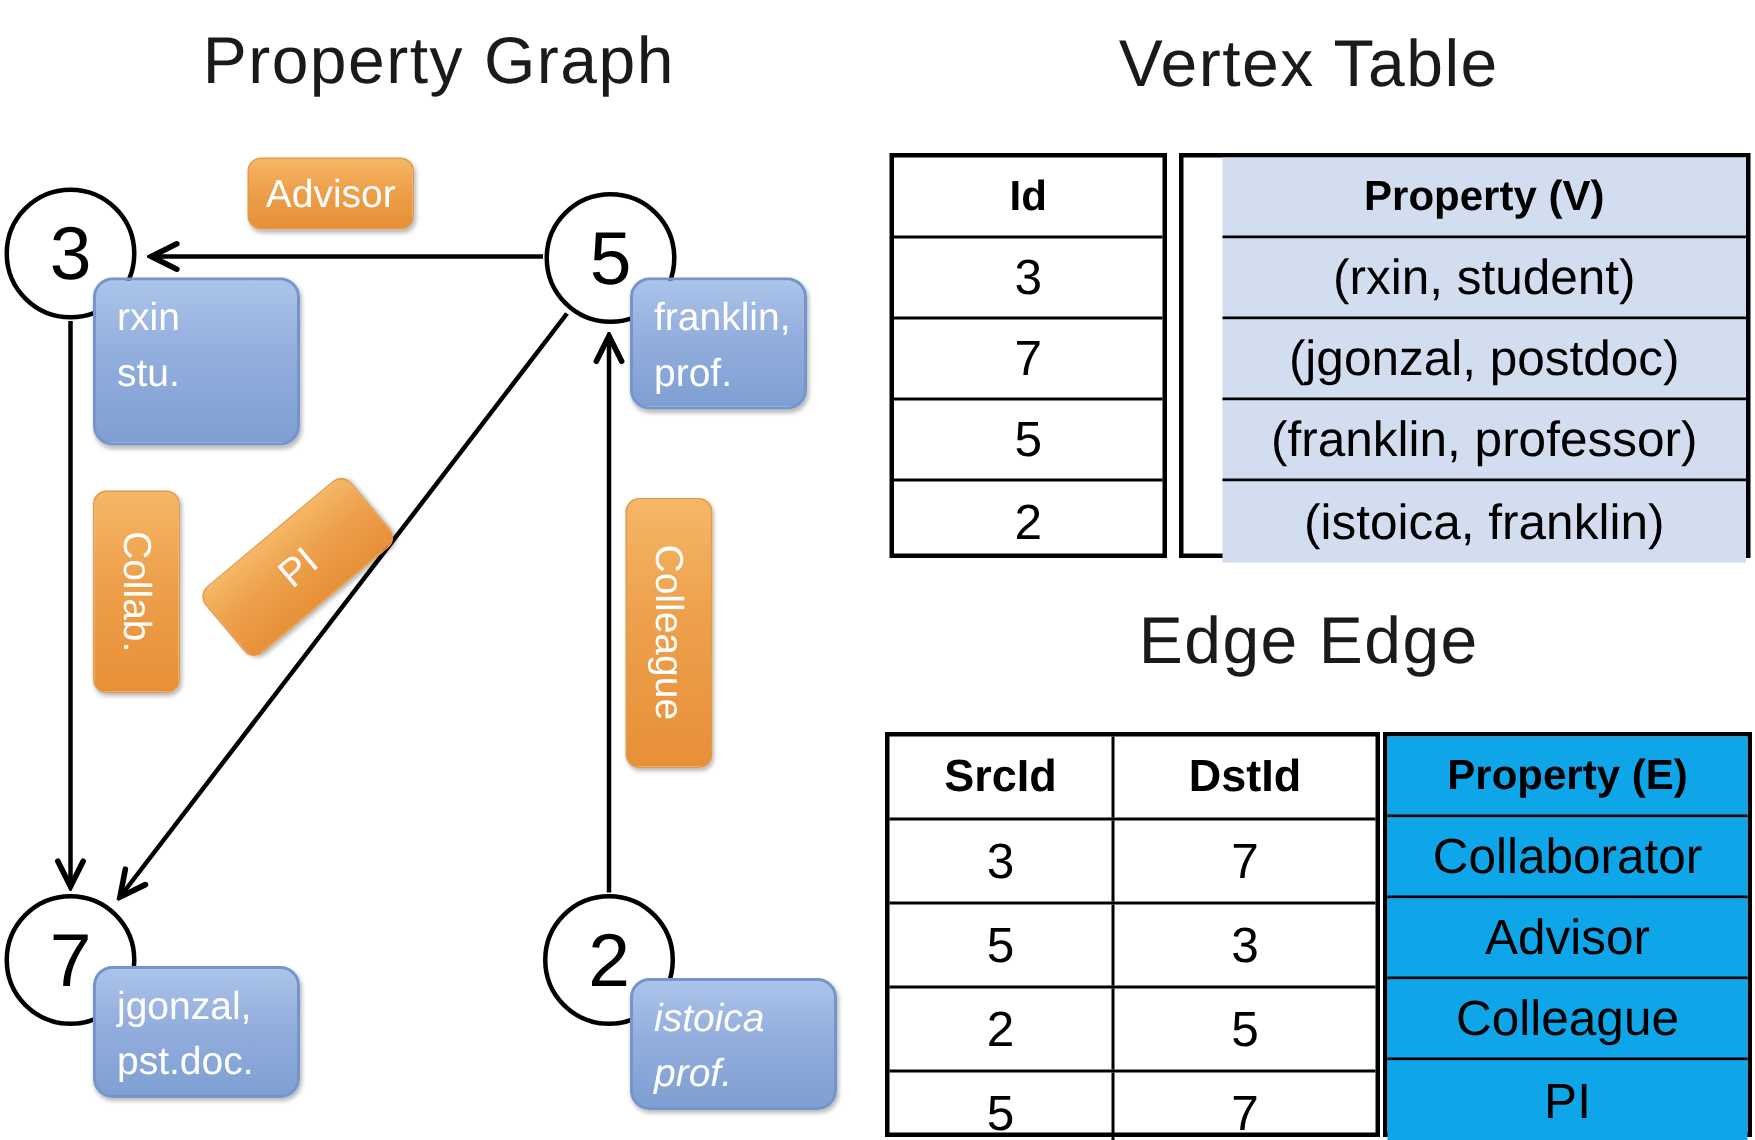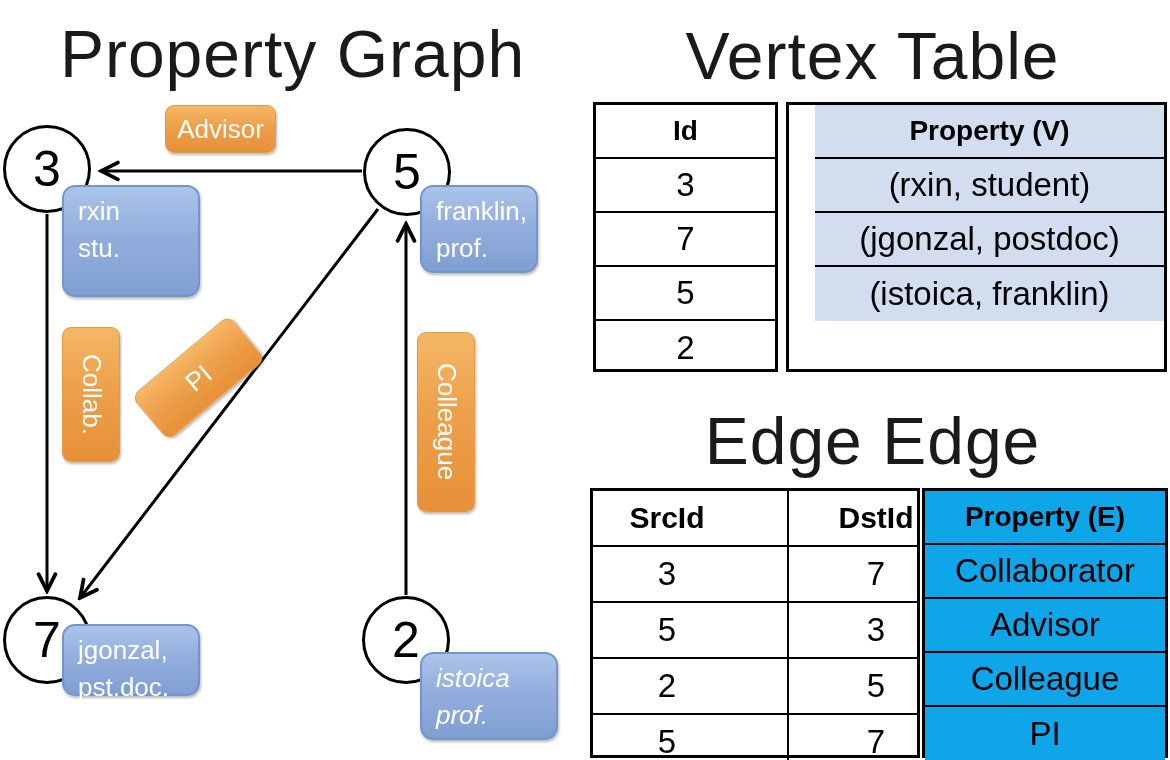--- a/index.html
+++ b/index.html
@@ -1,21 +1,21 @@
 <!DOCTYPE html>
 <html><head>
 <meta charset="utf-8">
 <style>
   html,body{margin:0;padding:0;background:#fff;}
   body{width:1170px;height:760px;position:relative;overflow:hidden;
        font-family:"Liberation Sans",sans-serif;color:#000;}
   .abs{position:absolute;}
 
   
-  .big-title{font-size:66px;font-weight:400;letter-spacing:1px;text-align:center;
+  .big-title{font-size:44px;font-weight:400;letter-spacing:1px;text-align:center;
              color:#1a1a1a;white-space:nowrap;}
 
   
   #graph-panel{left:0;top:0;width:585px;height:760px;}
   .node{width:88px;height:88px;border:3px solid #000;border-radius:50%;
         background:#fff;display:flex;align-items:center;justify-content:center;
         box-sizing:border-box;z-index:1;}
   .node span{font-size:50px;font-weight:300;line-height:1;}
   #edges-svg{left:0;top:0;width:585px;height:760px;z-index:2;pointer-events:none;}
 
@@ -36,21 +36,21 @@
   .trow{height:54px;display:flex;align-items:center;justify-content:center;
         border-bottom:2px solid #000;box-sizing:border-box;font-size:33px;}
   .trow:last-child{border-bottom:none;}
   .trow.hdr{font-weight:700;font-size:28px;}
   .blue .trow{background:#d2ddf0;}
   .tan  .trow{background:#0ea5e9;}
   .split{display:grid;grid-template-columns:148px 176px;}
   .split .cell{height:54px;display:flex;align-items:center;justify-content:center;
                font-size:33px;box-sizing:border-box;}
   .split .cell.r{border-left:2px solid #000;}
-  .split{border-bottom:2px solid #000;gap:46px;}
+  .split{border-bottom:2px solid #000;}
   .split:last-child{border-bottom:none;}
   .split .hdr{font-weight:700;font-size:30px;}
 </style>
 </head>
 <body>
 
 <div class="abs" id="graph-panel">
 
   <div class="abs big-title" style="left:0;top:16px;width:585px;">Property Graph</div>
 
@@ -85,21 +85,21 @@
   <div class="abs elabel vert" style="left:417px;top:332px;width:58px;height:180px;">Colleague</div>
 
   <div class="abs vprop" style="left:62px;top:185px;width:138px;height:112px;">
     <div>rxin</div>
     <div>stu.</div>
   </div>
   <div class="abs vprop" style="left:420px;top:185px;width:118px;height:88px;">
     <div>franklin,</div>
     <div>prof.</div>
   </div>
-  <div class="abs vprop" style="left:62px;top:624px;width:138px;height:72px;">
+  <div class="abs vprop" style="left:62px;top:644px;width:138px;height:88px;">
     <div>jgonzal,</div>
     <div>pst.doc.</div>
   </div>
   <div class="abs vprop" style="left:420px;top:652px;width:138px;height:88px;font-style:italic;">
     <div>istoica</div>
     <div>prof.</div>
   </div>
 </div>
 
 <div class="abs big-title" style="left:585px;top:18px;width:575px;">Vertex Table</div>
@@ -109,20 +109,21 @@
   <div class="trow">3</div>
   <div class="trow">7</div>
   <div class="trow">5</div>
   <div class="trow">2</div>
 </div>
 
 <div class="abs tbox blue" style="left:786px;top:102px;width:381px;height:270px;padding-left:26px;">
   <div class="trow hdr">Property (V)</div>
   <div class="trow">(rxin, student)</div>
   <div class="trow">(jgonzal, postdoc)</div>
+  <div class="trow">(franklin, professor)</div>
   <div class="trow">(istoica, franklin)</div>
 </div>
 
 <div class="abs big-title" style="left:585px;top:403px;width:575px;">Edge Edge</div>
 
 <div class="abs tbox" style="left:590px;top:488px;width:330px;height:270px;">
   <div class="split">
     <div class="cell hdr">SrcId</div>
     <div class="cell r hdr">DstId</div>
   </div>

